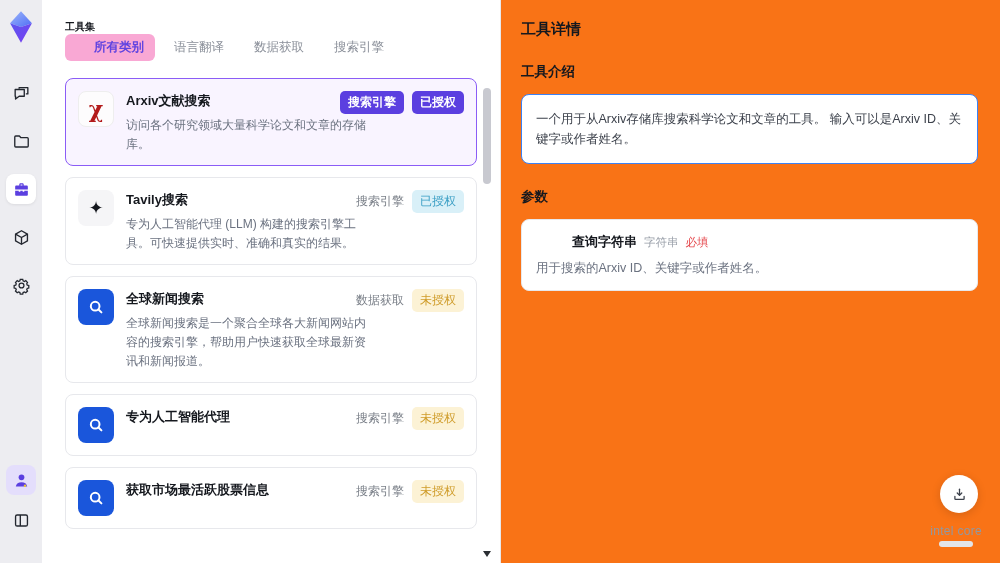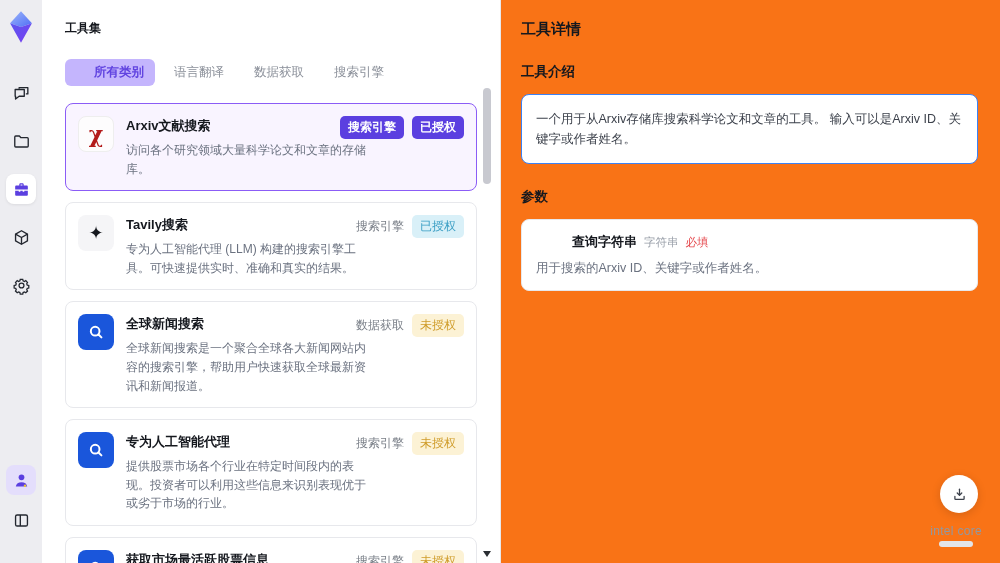--- a/index.html
+++ b/index.html
@@ -13,24 +13,24 @@
   .rail-btn { width:30px; height:30px; border-radius:8px; display:flex; align-items:center;
     justify-content:center; margin-bottom:18px; cursor:pointer; }
   .rail-btn svg { width:19px; height:19px; }
   .rail-btn.active { background:#fff; box-shadow:0 1px 3px rgba(0,0,0,.08); }
   .rail-spacer { flex:1; }
   .rail-btn.user { background:#e4defc; margin-bottom:10px; }
 
   
   .main { position:absolute; left:42px; top:0; width:458px; height:563px; background:#fff; }
   .main-inner { padding:20px 24px 0 23px; }
-  .page-title { font-size:12px; font-weight:bold; color:#15181e; margin-bottom:22px; }
+  .page-title { font-size:10px; font-weight:bold; color:#15181e; }
   .tabs { display:flex; gap:8px; margin-bottom:17px; }
   .tab { font-size:12.5px; color:#8a8f99; padding:5px 11px; border-radius:6px; cursor:pointer; }
-  .tab.active { background:#c4b5fd; color:#6144e0; font-weight:bold;padding-left:29px; }
+  .tab.active { background:#f9a8d4; color:#6144e0; font-weight:bold;padding-left:29px; }
 
   .cards { display:flex; flex-direction:column; gap:11px; width:412px; }
   .tool-card { position:relative; background:#fff; border:1px solid #e7e8ec; border-radius:8px;
     padding:12px 12px 12px 12px; display:flex; gap:12px; cursor:pointer; }
   .tool-card.selected { background:#f9f4ff; border:1.5px solid #8b5cf6; }
   .tool-icon { flex:0 0 36px; width:36px; height:36px; border-radius:8px; display:flex;
     align-items:center; justify-content:center; overflow:hidden; }
   .tool-icon.arxiv { background:#fdfcfd; border:1px solid #eee; color:#b31b1b;
     font-size:22px; font-weight:bold; font-family:"DejaVu Serif",serif; }
   .tool-icon.tavily { background:#f5f5f7; color:#15181e; font-size:18px; }
@@ -197,21 +197,20 @@
 
       <div class="tool-card">
         <div class="tool-icon blue">
           <svg viewBox="0 0 24 24" width="20" height="20" fill="none" stroke="#fff" stroke-width="2.4" stroke-linecap="round">
             <circle cx="11" cy="11" r="5.2"></circle>
               <line x1="15" y1="15" x2="18.5" y2="18.5"></line>
           </svg>
         </div>
         <div class="tool-text">
           <div class="tool-name">专为人工智能代理</div>
-          <div class="tool-desc">提供股票市场各个行业在特定时间段内的表现。投资者可以利用这些信息来识别表现优于或劣于市场的行业。</div>
         </div>
         <div class="tool-badges">
           <span class="cat-text">搜索引擎</span>
           <span class="badge unauth">未授权</span>
         </div>
       </div>
 
       <div class="tool-card">
         <div class="tool-icon blue">
           <svg viewBox="0 0 24 24" width="20" height="20" fill="none" stroke="#fff" stroke-width="2.4" stroke-linecap="round">

